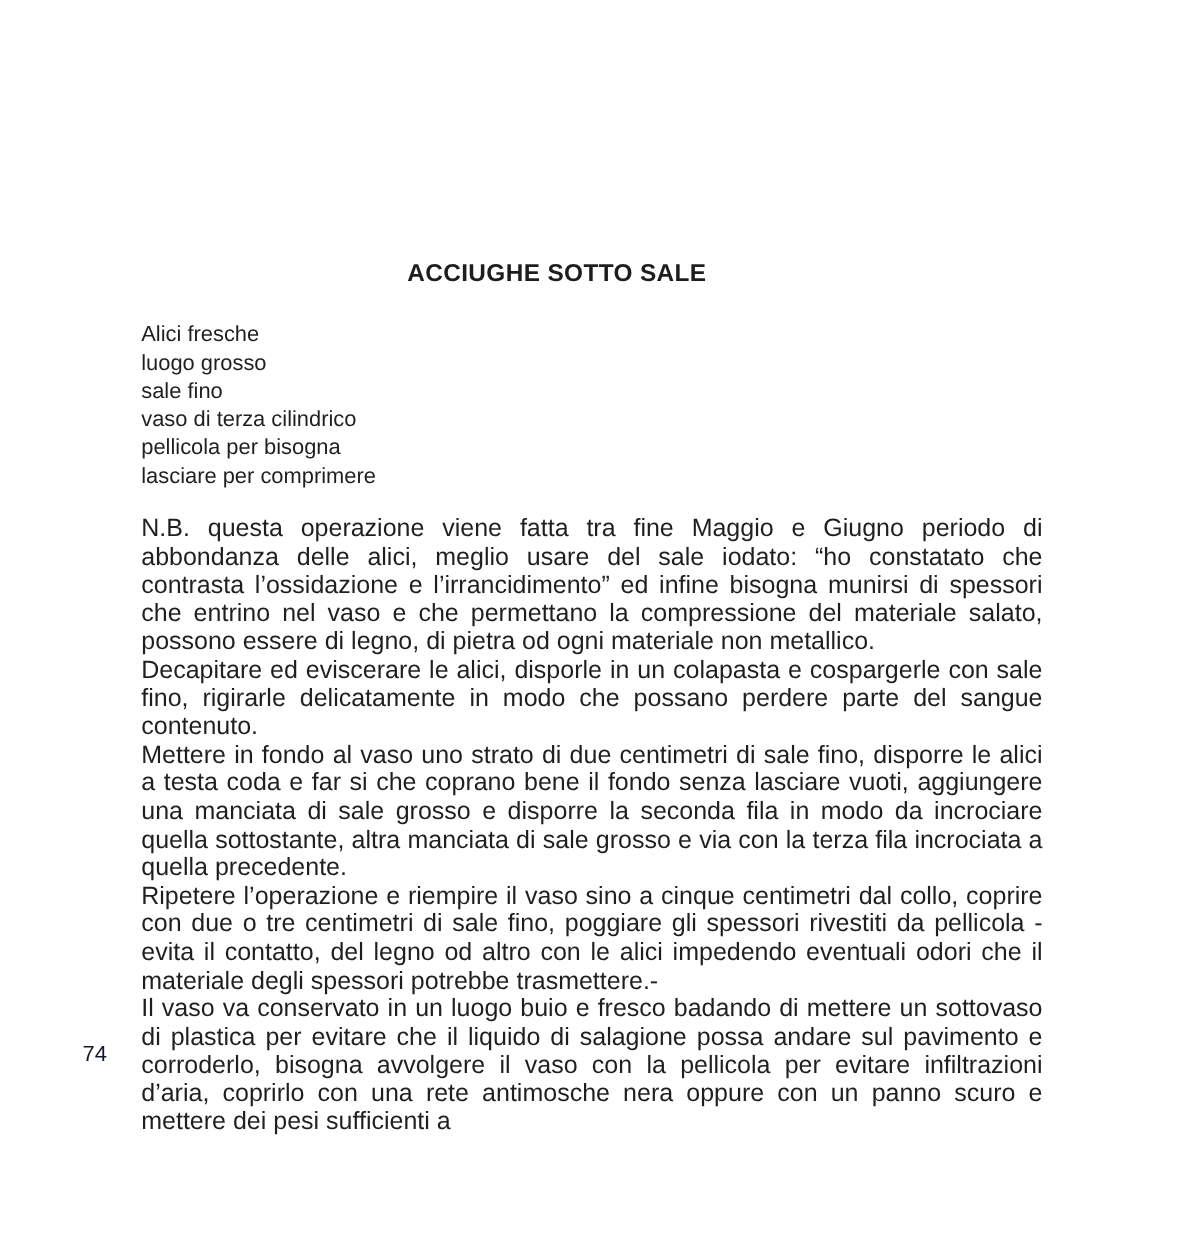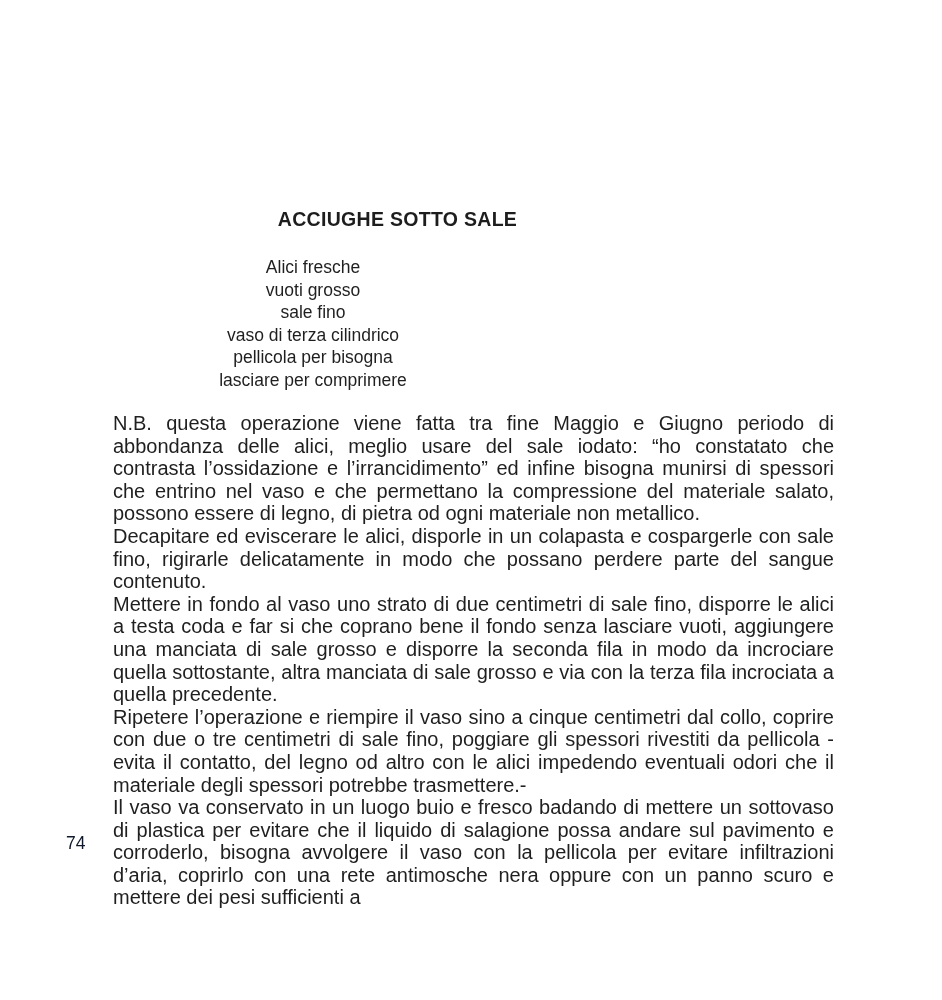--- a/index.html
+++ b/index.html
@@ -27,35 +27,35 @@
     position: absolute;
     left: 0;
     top: 208px;
     width: 795px;
     text-align: center;
     font-size: 19.5px;
     font-weight: bold;
     letter-spacing: 0.3px;
     color: #1d1d1d;
     line-height: 22px;
+    padding-left: 48px;
   }
 
   
   .ingredients {
     position: absolute;
     left: 113px;
     top: 256px;
     width: 400px;
     font-size: 17.5px;
     line-height: 22.6px;
     color: #1f1f1f;
   }
   .ingredient-line {
     white-space: pre;
-    text-align: center;
   }
 
   
   .body-copy {
     position: absolute;
     left: 113px;
     top: 412px;
     width: 721px;
     font-size: 20px;
     line-height: 22.6px;
@@ -80,21 +80,21 @@
 </style>
 </head>
 <body>
 
 <div class="page">
 
   <div class="recipe-title">ACCIUGHE SOTTO SALE</div>
 
   <div class="ingredients">
     <div class="ingredient-line">Alici fresche</div>
-    <div class="ingredient-line">vuoti grosso</div>
+    <div class="ingredient-line">luogo grosso</div>
     <div class="ingredient-line">sale fino</div>
     <div class="ingredient-line">vaso di terza cilindrico</div>
     <div class="ingredient-line">pellicola per bisogna</div>
     <div class="ingredient-line">lasciare per comprimere</div>
   </div>
 
   <div class="body-copy">
     <p class="body-para">N.B. questa operazione viene fatta tra fine Maggio e Giugno periodo di abbondanza delle alici, meglio usare del sale iodato: “ho constatato che contrasta l’ossidazione e l’irrancidimento” ed infine bisogna munirsi di spessori che entrino nel vaso e che permettano la compressione del materiale salato, possono essere di legno, di pietra od ogni materiale non metallico.</p>
     <p class="body-para">Decapitare ed eviscerare le alici, disporle in un colapasta e cospargerle con sale fino, rigirarle delicatamente in modo che possano perdere parte del sangue contenuto.</p>
     <p class="body-para">Mettere in fondo al vaso uno strato di due centimetri di sale fino, disporre le alici a testa coda e far si che coprano bene il fondo senza lasciare vuoti, aggiungere una manciata di sale grosso e disporre la seconda fila in modo da incrociare quella sottostante, altra manciata di sale grosso e via con la terza fila incrociata a quella precedente.</p>

